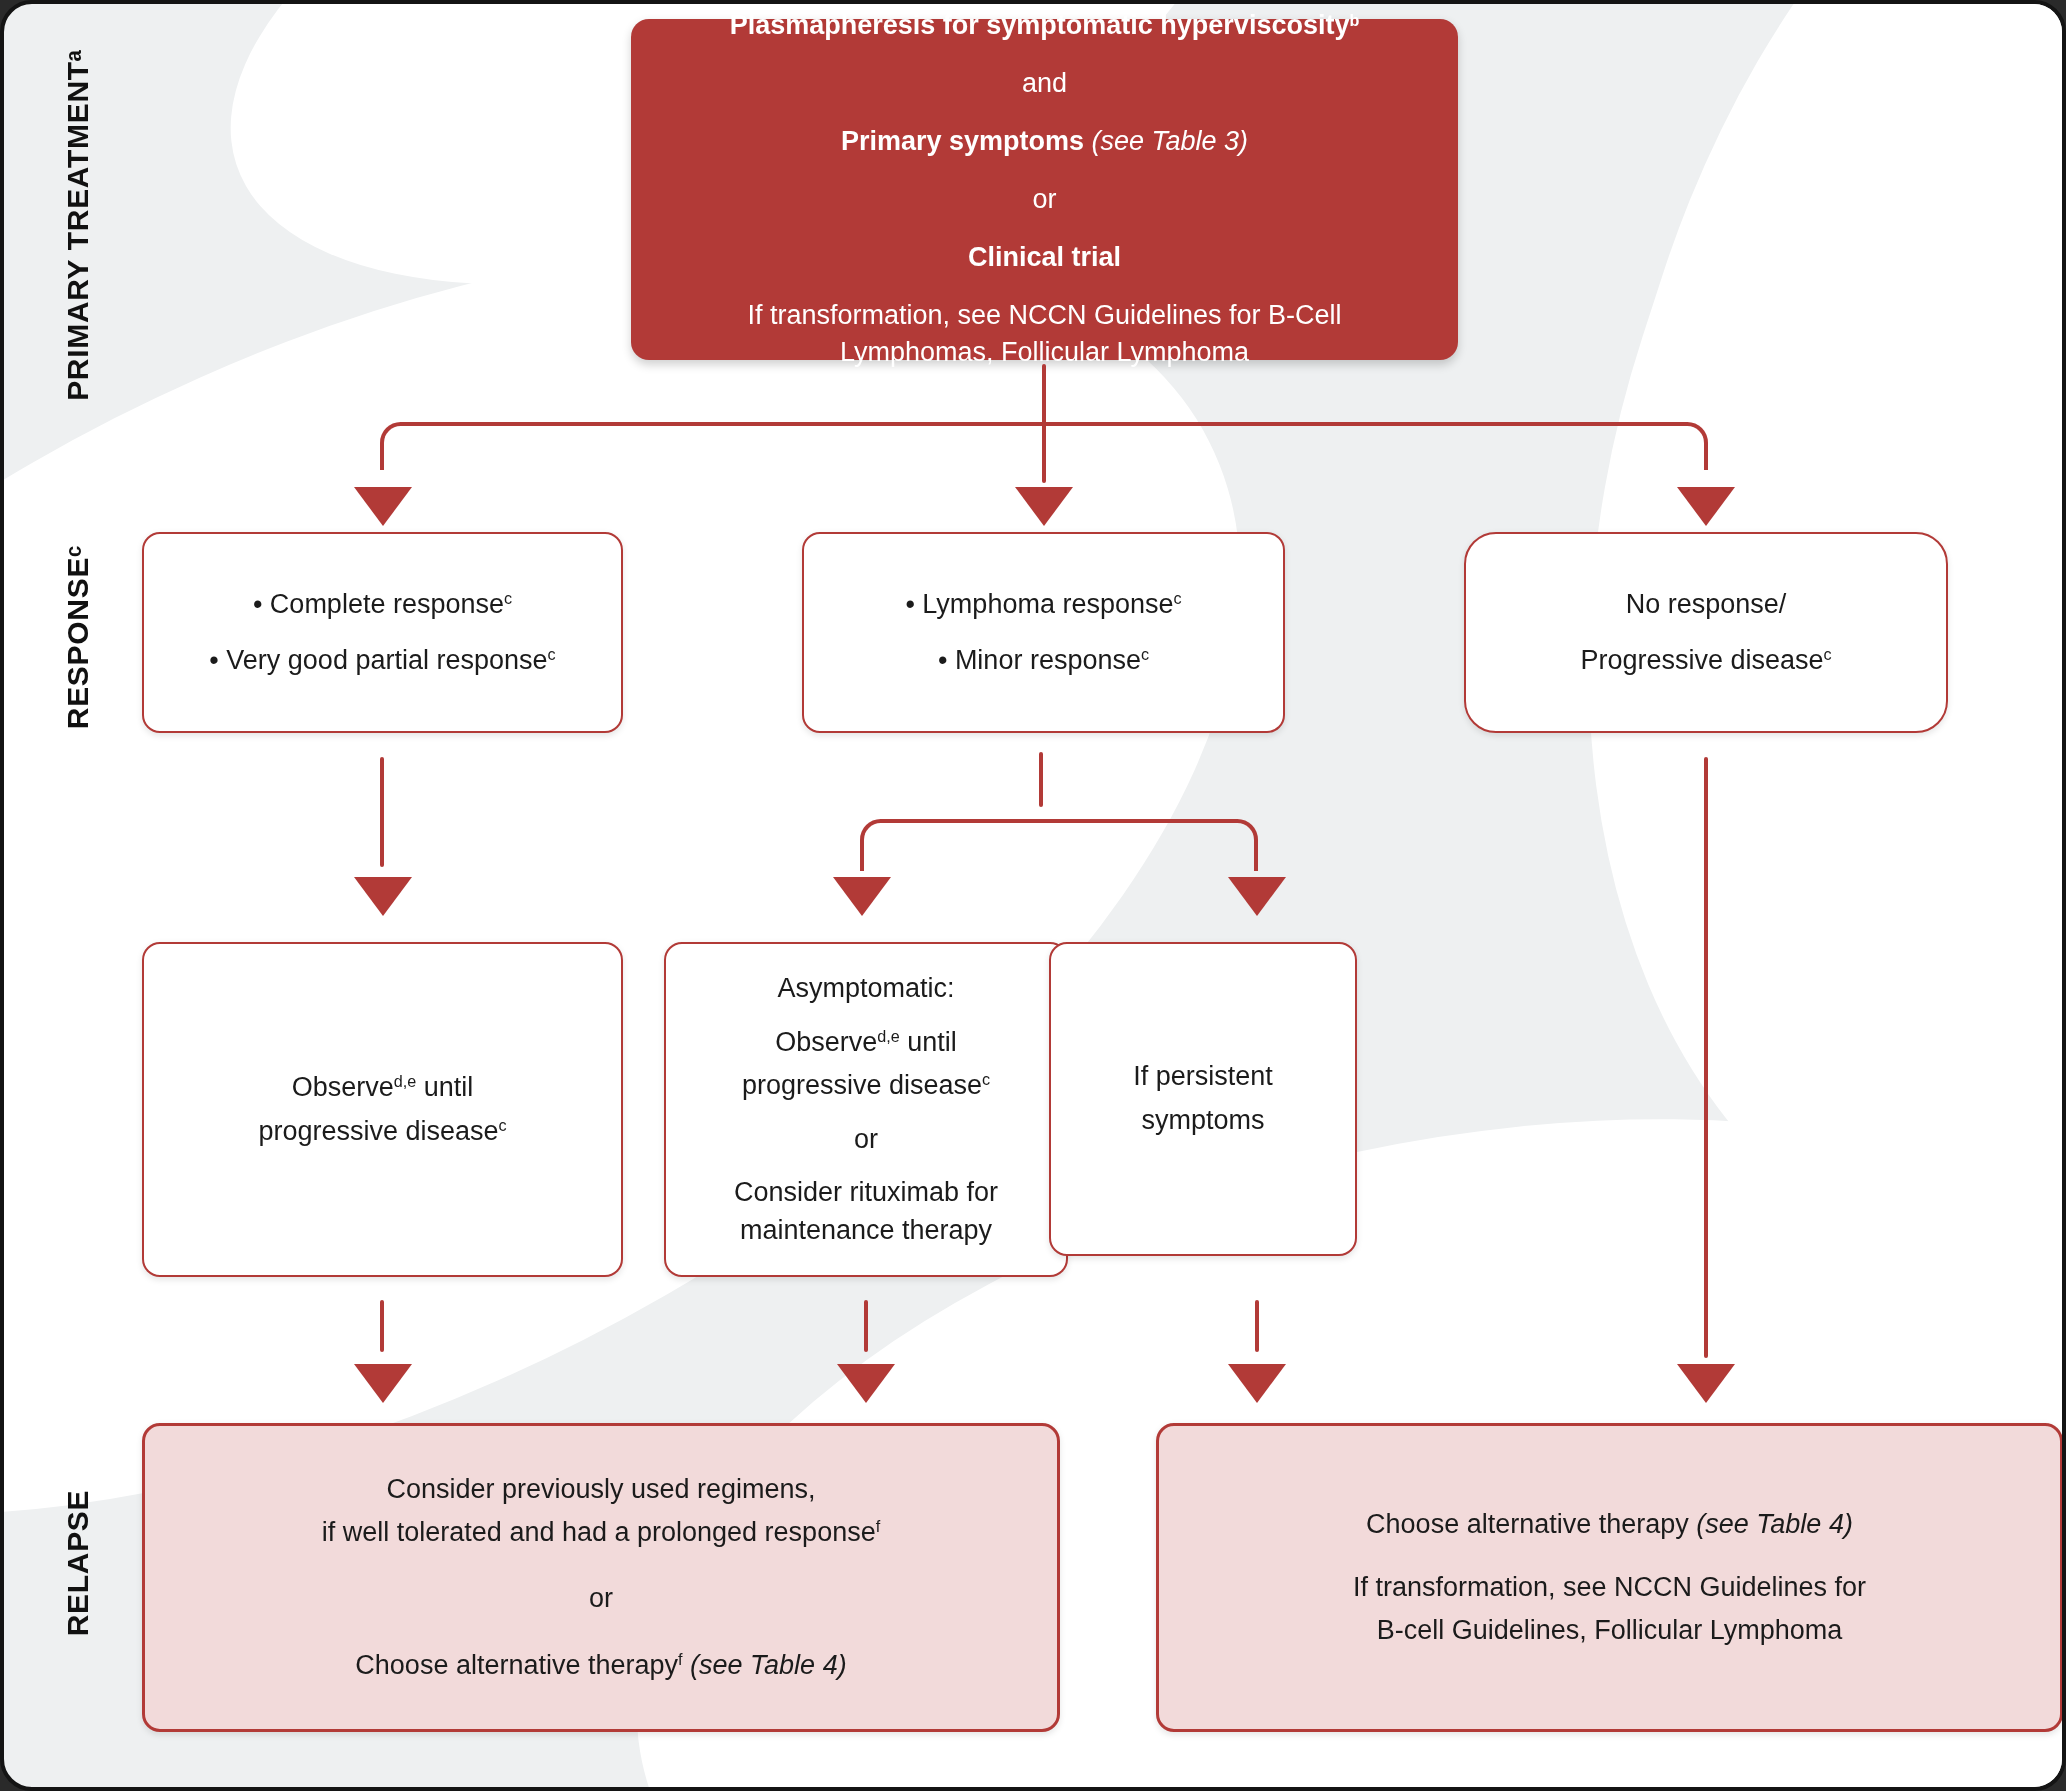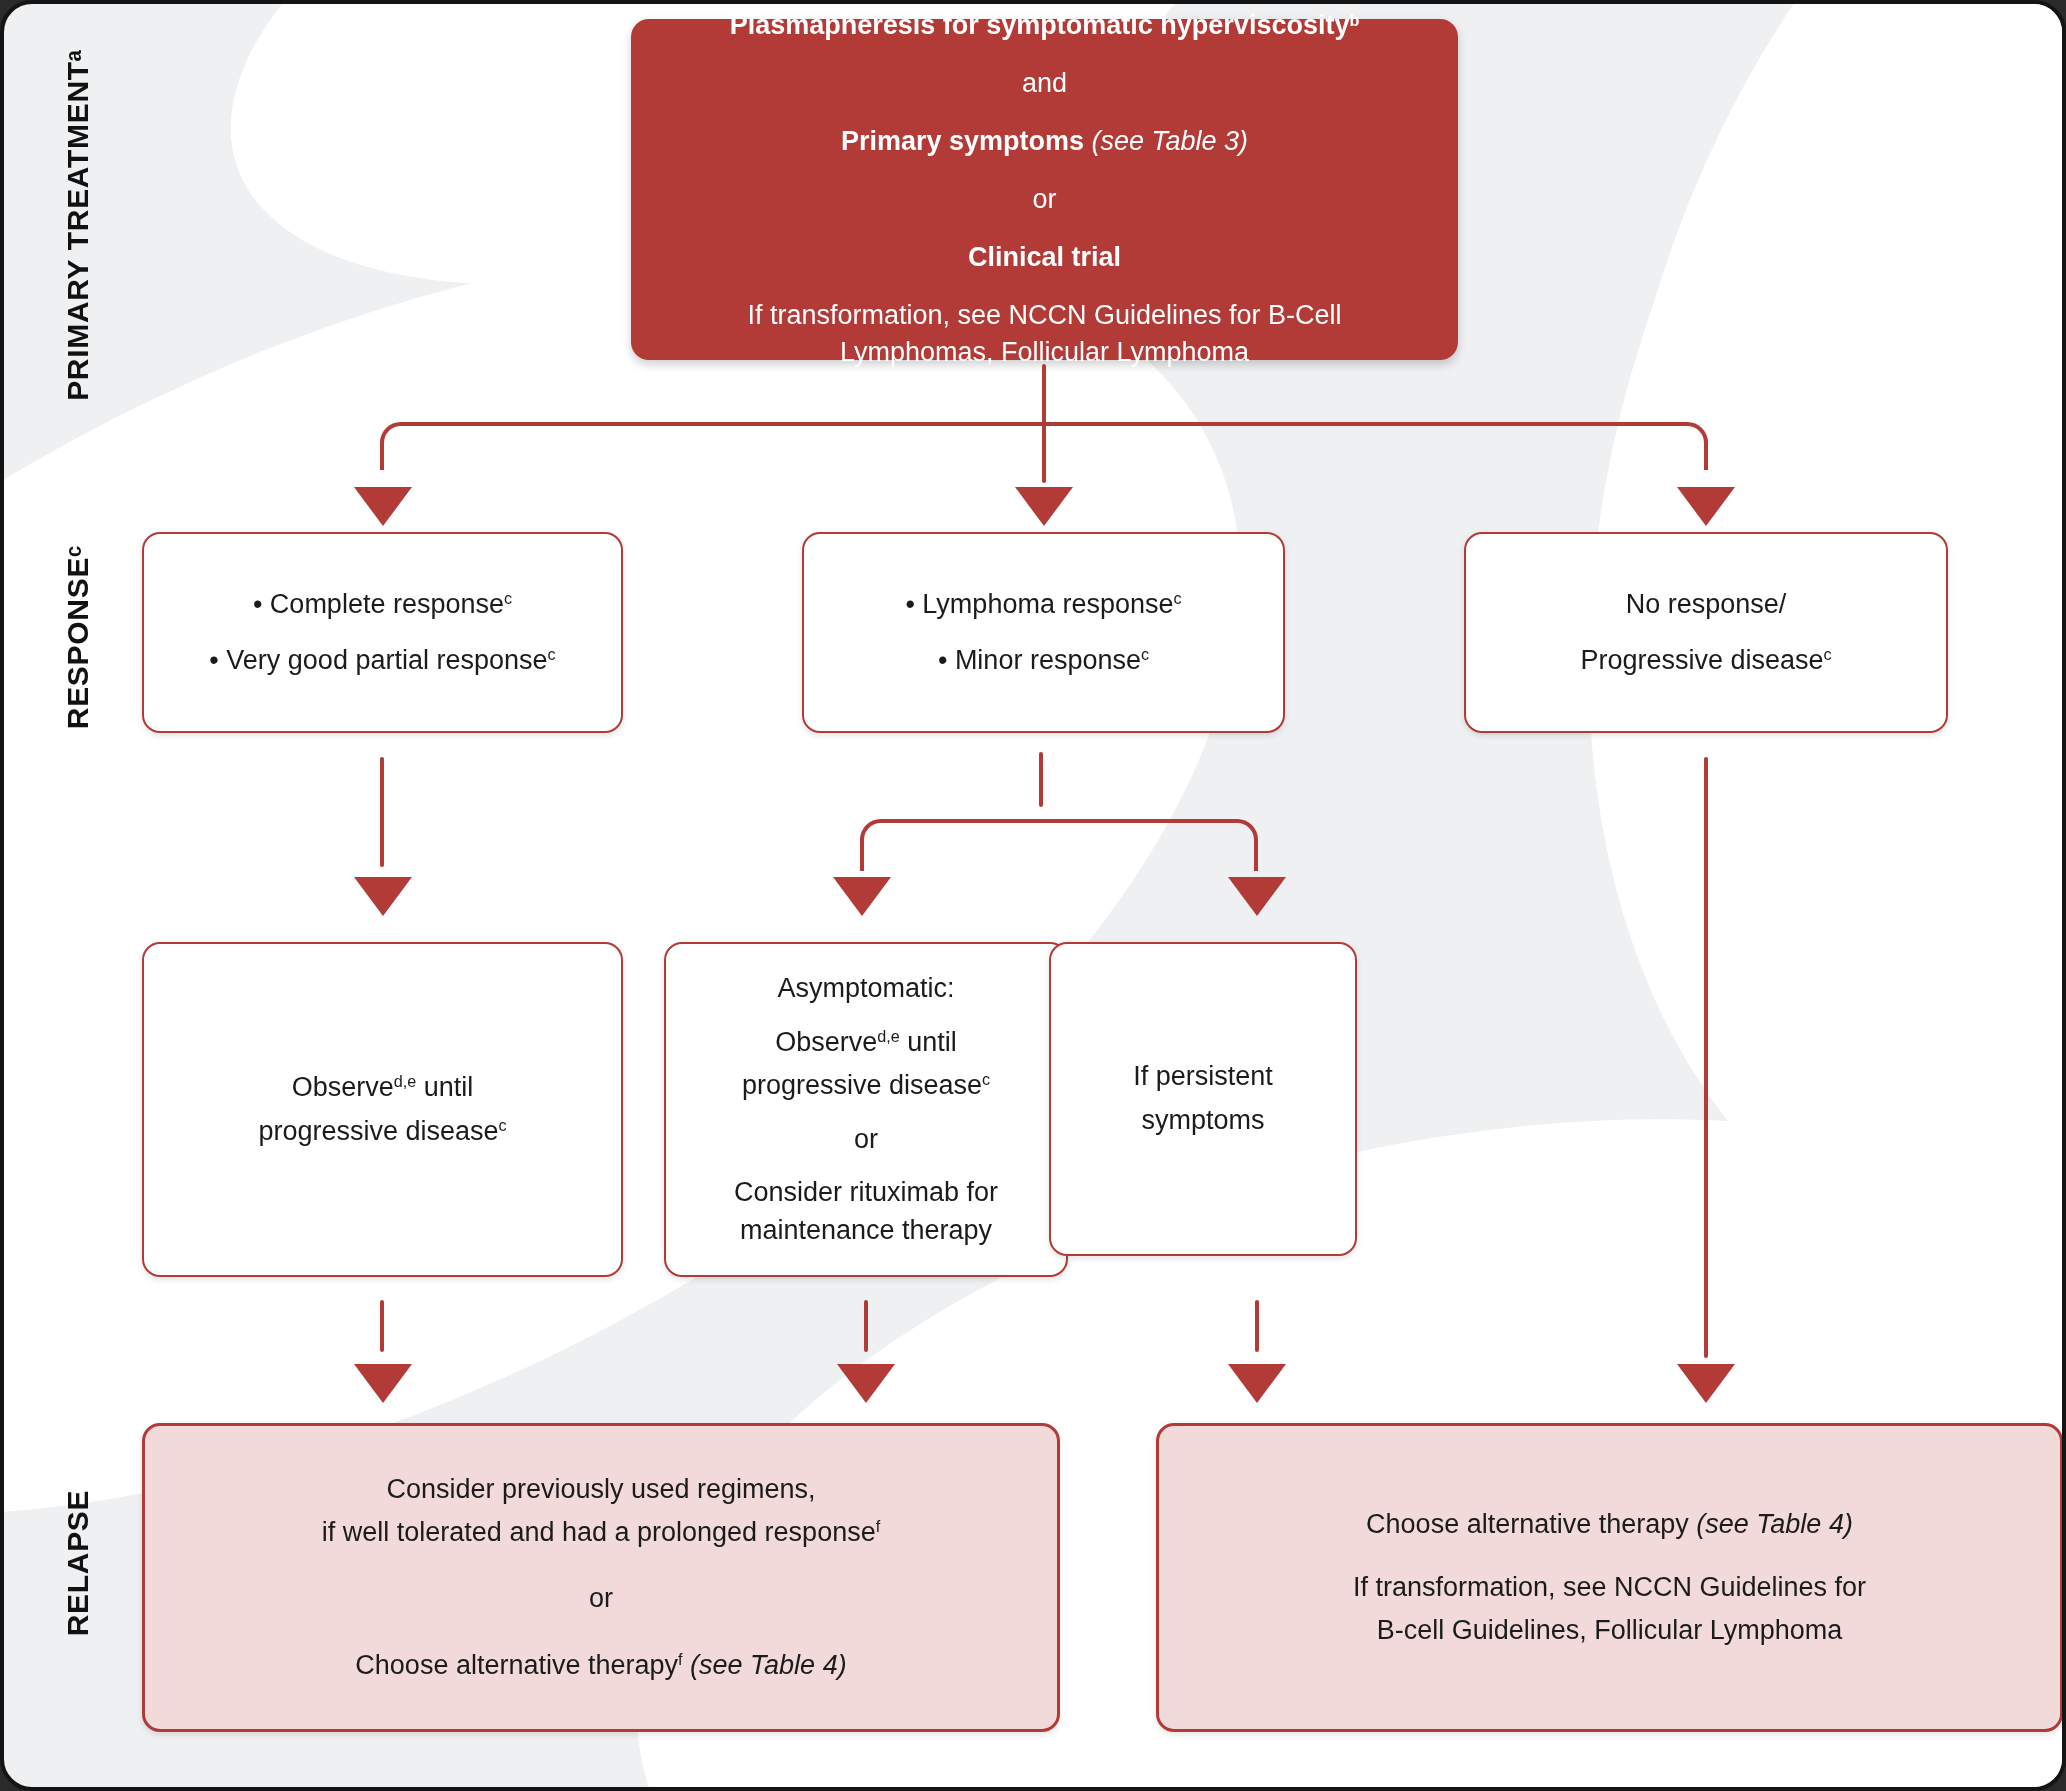--- a/index.html
+++ b/index.html
@@ -128,21 +128,21 @@
   <div class="arrowhead" style="left:1673px;top:483px;"></div>
 
   <div class="box box-outline sp-response" style="left:138px;top:528px;width:481px;height:201px;">
       <div class="line"><span>• Complete response</span><sup>c</sup></div>
       <div class="line"><span>• Very good partial response</span><sup>c</sup></div>
     </div>
   <div class="box box-outline sp-response" style="left:798px;top:528px;width:483px;height:201px;">
       <div class="line"><span>• Lymphoma response</span><sup>c</sup></div>
       <div class="line"><span>• Minor response</span><sup>c</sup></div>
     </div>
-  <div class="box box-outline sp-response" style="left:1460px;top:528px;width:484px;height:201px;">
+  <div class="box box-outline sp-response" style="left:1460px;top:528px;width:484px;height:201px;border-radius:32px;">
       <div class="line"><span>No response/</span></div>
       <div class="line"><span>Progressive disease</span><sup>c</sup></div>
     </div>
 
   <div class="stem" style="left:376px;top:753px;height:110px;"></div>
   <div class="arrowhead" style="left:350px;top:873px;"></div>
 
   <div class="stem" style="left:1035px;top:748px;height:55px;"></div>
   <div class="bracket" style="left:856px;top:815px;width:398px;height:52px;"></div>
   <div class="arrowhead" style="left:829px;top:873px;"></div>

